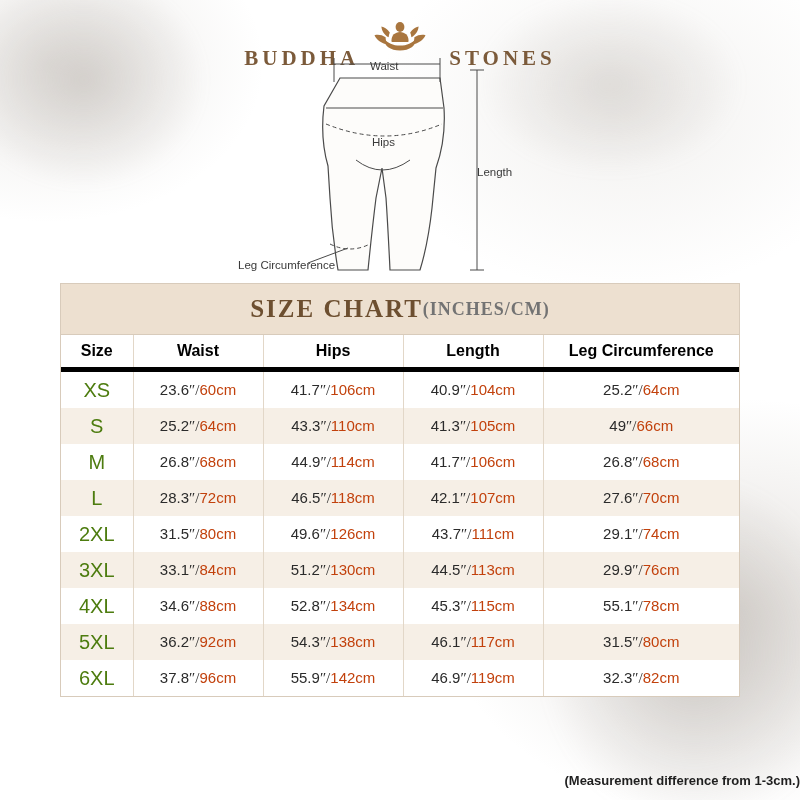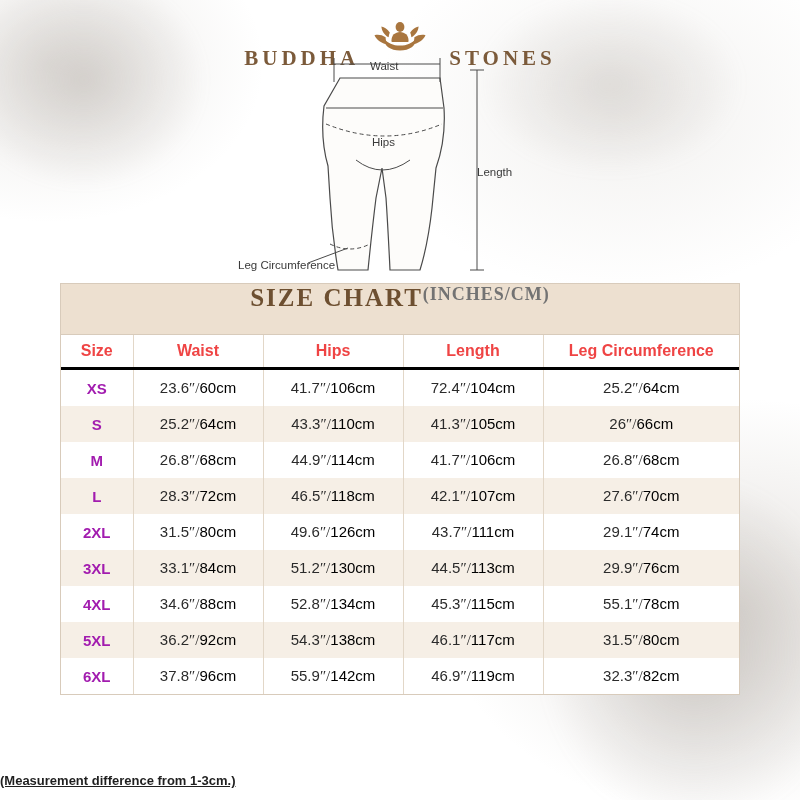--- a/index.html
+++ b/index.html
@@ -105,20 +105,21 @@
     left: 60px;
     width: 680px;
     border: 1px solid #d8cbbb;
     box-sizing: border-box;
     background: #fff;
   }
   .chart-title {
     height: 50px;
     background: #ede0d0;
     display: flex;
+    align-items: center;
     justify-content: center;
     border-bottom: 1px solid #d8cbbb;
   }
   .chart-title .t-main {
     font-family: "Liberation Serif", serif;
     font-size: 25px;
     letter-spacing: 2px;
     color: #6d4f30;
     font-weight: 700;
   }
@@ -143,39 +144,38 @@
     height: 36px;
     border-right: 1px solid #e2d7c8;
     font-weight: normal;
   }
   table.size-table th:last-child,
   table.size-table td:last-child { border-right: none; }
   table.size-table thead th {
     height: 32px;
     font-size: 16px;
     font-weight: bold;
-    color: #ef4444;
-    border-bottom: 3px solid #000000;
+    color: #000000;
+    border-bottom: 5px solid #000000;
   }
   table.size-table tbody tr:nth-child(odd) { background: #ffffff; }
   table.size-table tbody tr:nth-child(even) { background: #f6efe6; }
-  table.size-table td.sz { font-size: 15px; color: #a21caf; font-weight: bold; }
-  .cm { color: #000000; }
+  table.size-table td.sz { font-size: 20px; color: #4d7c0f; }
+  .cm { color: #c2410c; }
   .inch-mark { font-family: "Liberation Serif", serif; }
 
   .footnote {
     position: absolute;
     top: 773px;
     left: 0;
     width: 800px;
-    text-align: left;
+    text-align: right;
     font-size: 13px;
     font-weight: bold;
     color: #1f1f1f;
-    text-decoration: underline;
   }
 </style>
 </head>
 <body>
 
 <div class="page">
 
   <div class="ink ink-left"></div>
   <div class="ink ink-topright"></div>
   <div class="ink ink-right"></div>
@@ -248,29 +248,29 @@
           <th>Hips</th>
           <th>Length</th>
           <th>Leg Circumference</th>
         </tr>
       </thead>
       <tbody id="table-body">
           <tr>
             <td class="sz">XS</td>
             <td><span>23.6</span><span class="inch-mark">″/</span><span class="cm">60cm</span></td>
             <td><span>41.7</span><span class="inch-mark">″/</span><span class="cm">106cm</span></td>
-            <td><span>72.4</span><span class="inch-mark">″/</span><span class="cm">104cm</span></td>
+            <td><span>40.9</span><span class="inch-mark">″/</span><span class="cm">104cm</span></td>
             <td><span>25.2</span><span class="inch-mark">″/</span><span class="cm">64cm</span></td>
           </tr>
           <tr>
             <td class="sz">S</td>
             <td><span>25.2</span><span class="inch-mark">″/</span><span class="cm">64cm</span></td>
             <td><span>43.3</span><span class="inch-mark">″/</span><span class="cm">110cm</span></td>
             <td><span>41.3</span><span class="inch-mark">″/</span><span class="cm">105cm</span></td>
-            <td><span>26</span><span class="inch-mark">″/</span><span class="cm">66cm</span></td>
+            <td><span>49</span><span class="inch-mark">″/</span><span class="cm">66cm</span></td>
           </tr>
           <tr>
             <td class="sz">M</td>
             <td><span>26.8</span><span class="inch-mark">″/</span><span class="cm">68cm</span></td>
             <td><span>44.9</span><span class="inch-mark">″/</span><span class="cm">114cm</span></td>
             <td><span>41.7</span><span class="inch-mark">″/</span><span class="cm">106cm</span></td>
             <td><span>26.8</span><span class="inch-mark">″/</span><span class="cm">68cm</span></td>
           </tr>
           <tr>
             <td class="sz">L</td>

